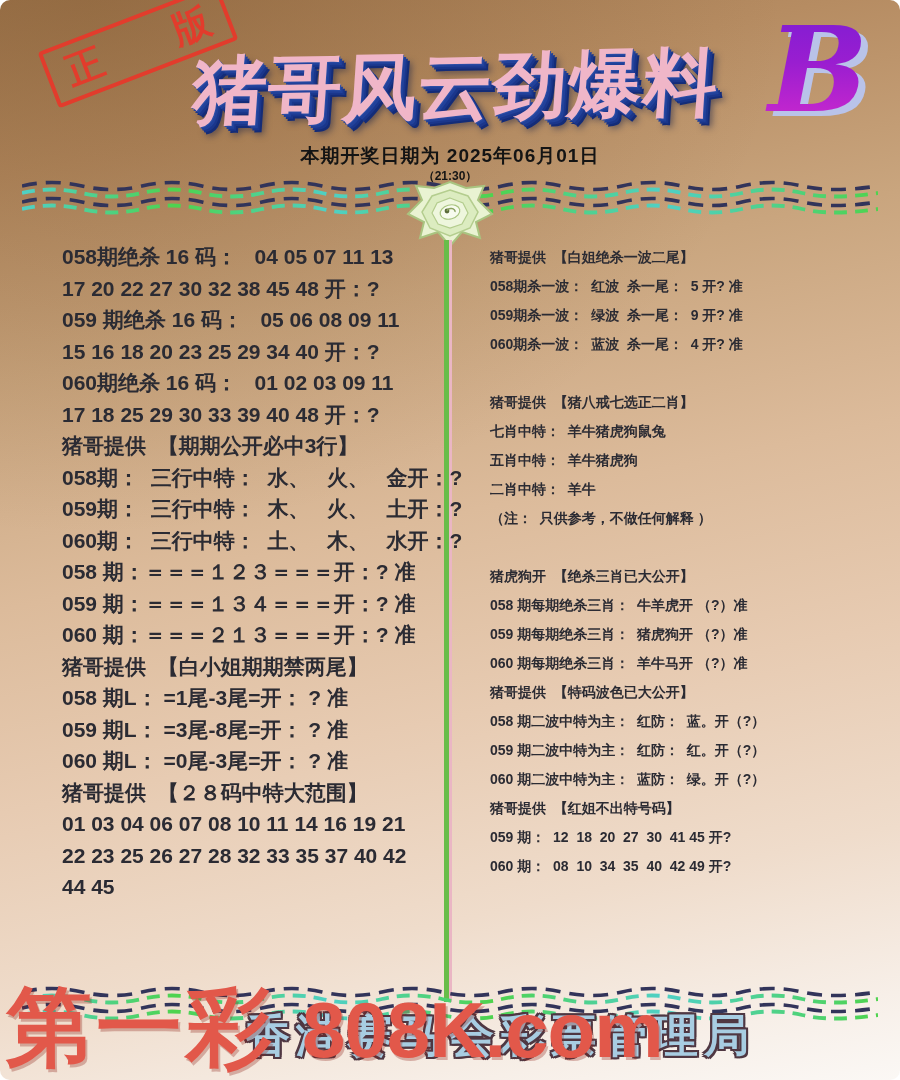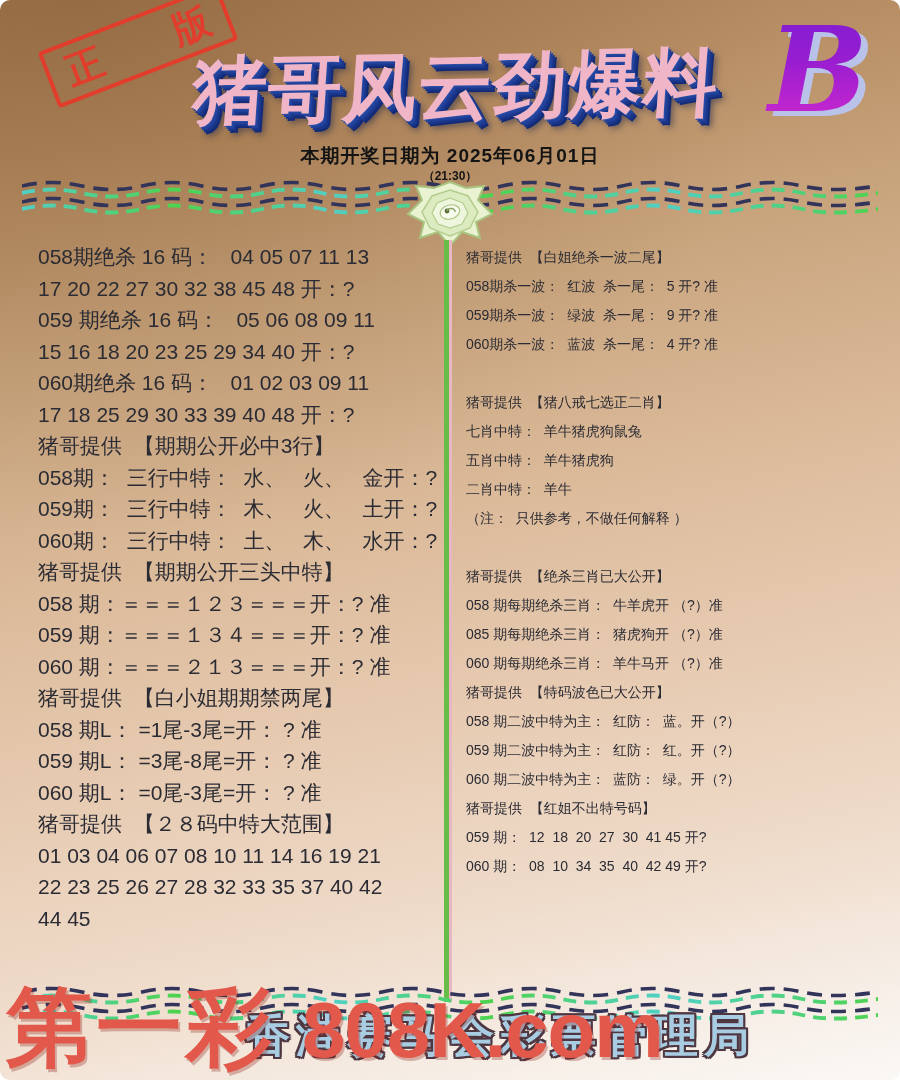--- a/index.html
+++ b/index.html
@@ -4,21 +4,21 @@
 <style>
   html,body{margin:0;padding:0;background:#ffffff;}
   .page{
     position:relative;width:900px;height:1080px;overflow:hidden;
     font-family:"Liberation Sans","DejaVu Sans",sans-serif;
     background:
       radial-gradient(140% 90% at 10% 0%, rgba(120,80,40,.35), rgba(120,80,40,0) 55%),
       linear-gradient(168deg,#a27950 0%,#b68c62 14%,#c9a57e 30%,#dcbb9b 48%,#e7cbb2 64%,#efdccb 80%,#f7efe8 93%,#fbf8f5 100%);
     border-radius:10px;
   }
-  .line{white-space:pre;font-weight:normal;color:#2b2b33;}
+  .line{white-space:pre;font-weight:bold;color:#2b2b33;margin-left:24px;}
   .lcol{position:absolute;left:38px;top:241px;width:405px;}
   .lcol .line{height:31.5px;line-height:31.5px;font-size:21px;}
   .rcol{position:absolute;left:466px;top:243px;width:428px;}
   .rcol .line{height:29px;line-height:29px;font-size:14px;}
   .stamp{
     position:absolute;left:42px;top:16px;width:152px;height:52px;
     border:4px solid #e23c2c;border-radius:4px;
     transform:rotate(-21deg);transform-origin:center;
     display:flex;align-items:center;justify-content:space-between;
     padding:0 16px;color:#e23c2c;font-size:38px;font-weight:bold;
@@ -115,21 +115,20 @@
     <div class="line">058期绝杀 16 码：   04 05 07 11 13</div>
     <div class="line">17 20 22 27 30 32 38 45 48 开：?</div>
     <div class="line">059 期绝杀 16 码：   05 06 08 09 11</div>
     <div class="line">15 16 18 20 23 25 29 34 40 开：?</div>
     <div class="line">060期绝杀 16 码：   01 02 03 09 11</div>
     <div class="line">17 18 25 29 30 33 39 40 48 开：?</div>
     <div class="line">猪哥提供  【期期公开必中3行】</div>
     <div class="line">058期：  三行中特：  水、   火、   金开：?</div>
     <div class="line">059期：  三行中特：  木、   火、   土开：?</div>
     <div class="line">060期：  三行中特：  土、   木、   水开：?</div>
-    <div class="line">猪哥提供  【期期公开三头中特】</div>
     <div class="line">058 期：＝＝＝１２３＝＝＝开：? 准</div>
     <div class="line">059 期：＝＝＝１３４＝＝＝开：? 准</div>
     <div class="line">060 期：＝＝＝２１３＝＝＝开：? 准</div>
     <div class="line">猪哥提供  【白小姐期期禁两尾】</div>
     <div class="line">058 期L： =1尾-3尾=开： ? 准</div>
     <div class="line">059 期L： =3尾-8尾=开： ? 准</div>
     <div class="line">060 期L： =0尾-3尾=开： ? 准</div>
     <div class="line">猪哥提供  【２８码中特大范围】</div>
     <div class="line">01 03 04 06 07 08 10 11 14 16 19 21</div>
     <div class="line">22 23 25 26 27 28 32 33 35 37 40 42</div>
@@ -141,23 +140,23 @@
     <div class="line">058期杀一波：  红波  杀一尾：  5 开? 准</div>
     <div class="line">059期杀一波：  绿波  杀一尾：  9 开? 准</div>
     <div class="line">060期杀一波：  蓝波  杀一尾：  4 开? 准</div>
     <div class="line"></div>
     <div class="line">猪哥提供  【猪八戒七选正二肖】</div>
     <div class="line">七肖中特：  羊牛猪虎狗鼠兔</div>
     <div class="line">五肖中特：  羊牛猪虎狗</div>
     <div class="line">二肖中特：  羊牛</div>
     <div class="line">（注：  只供参考，不做任何解释 ）</div>
     <div class="line"></div>
-    <div class="line">猪哥提供  【绝杀三肖已大公开】</div>
+    <div class="line">猪虎狗开  【绝杀三肖已大公开】</div>
     <div class="line">058 期每期绝杀三肖：  牛羊虎开 （?）准</div>
-    <div class="line">085 期每期绝杀三肖：  猪虎狗开 （?）准</div>
+    <div class="line">059 期每期绝杀三肖：  猪虎狗开 （?）准</div>
     <div class="line">060 期每期绝杀三肖：  羊牛马开 （?）准</div>
     <div class="line">猪哥提供  【特码波色已大公开】</div>
     <div class="line">058 期二波中特为主：  红防：  蓝。开（?）</div>
     <div class="line">059 期二波中特为主：  红防：  红。开（?）</div>
     <div class="line">060 期二波中特为主：  蓝防：  绿。开（?）</div>
     <div class="line">猪哥提供  【红姐不出特号码】</div>
     <div class="line">059 期：  12  18  20  27  30  41 45 开?</div>
     <div class="line">060 期：  08  10  34  35  40  42 49 开?</div>
   </div>
 

